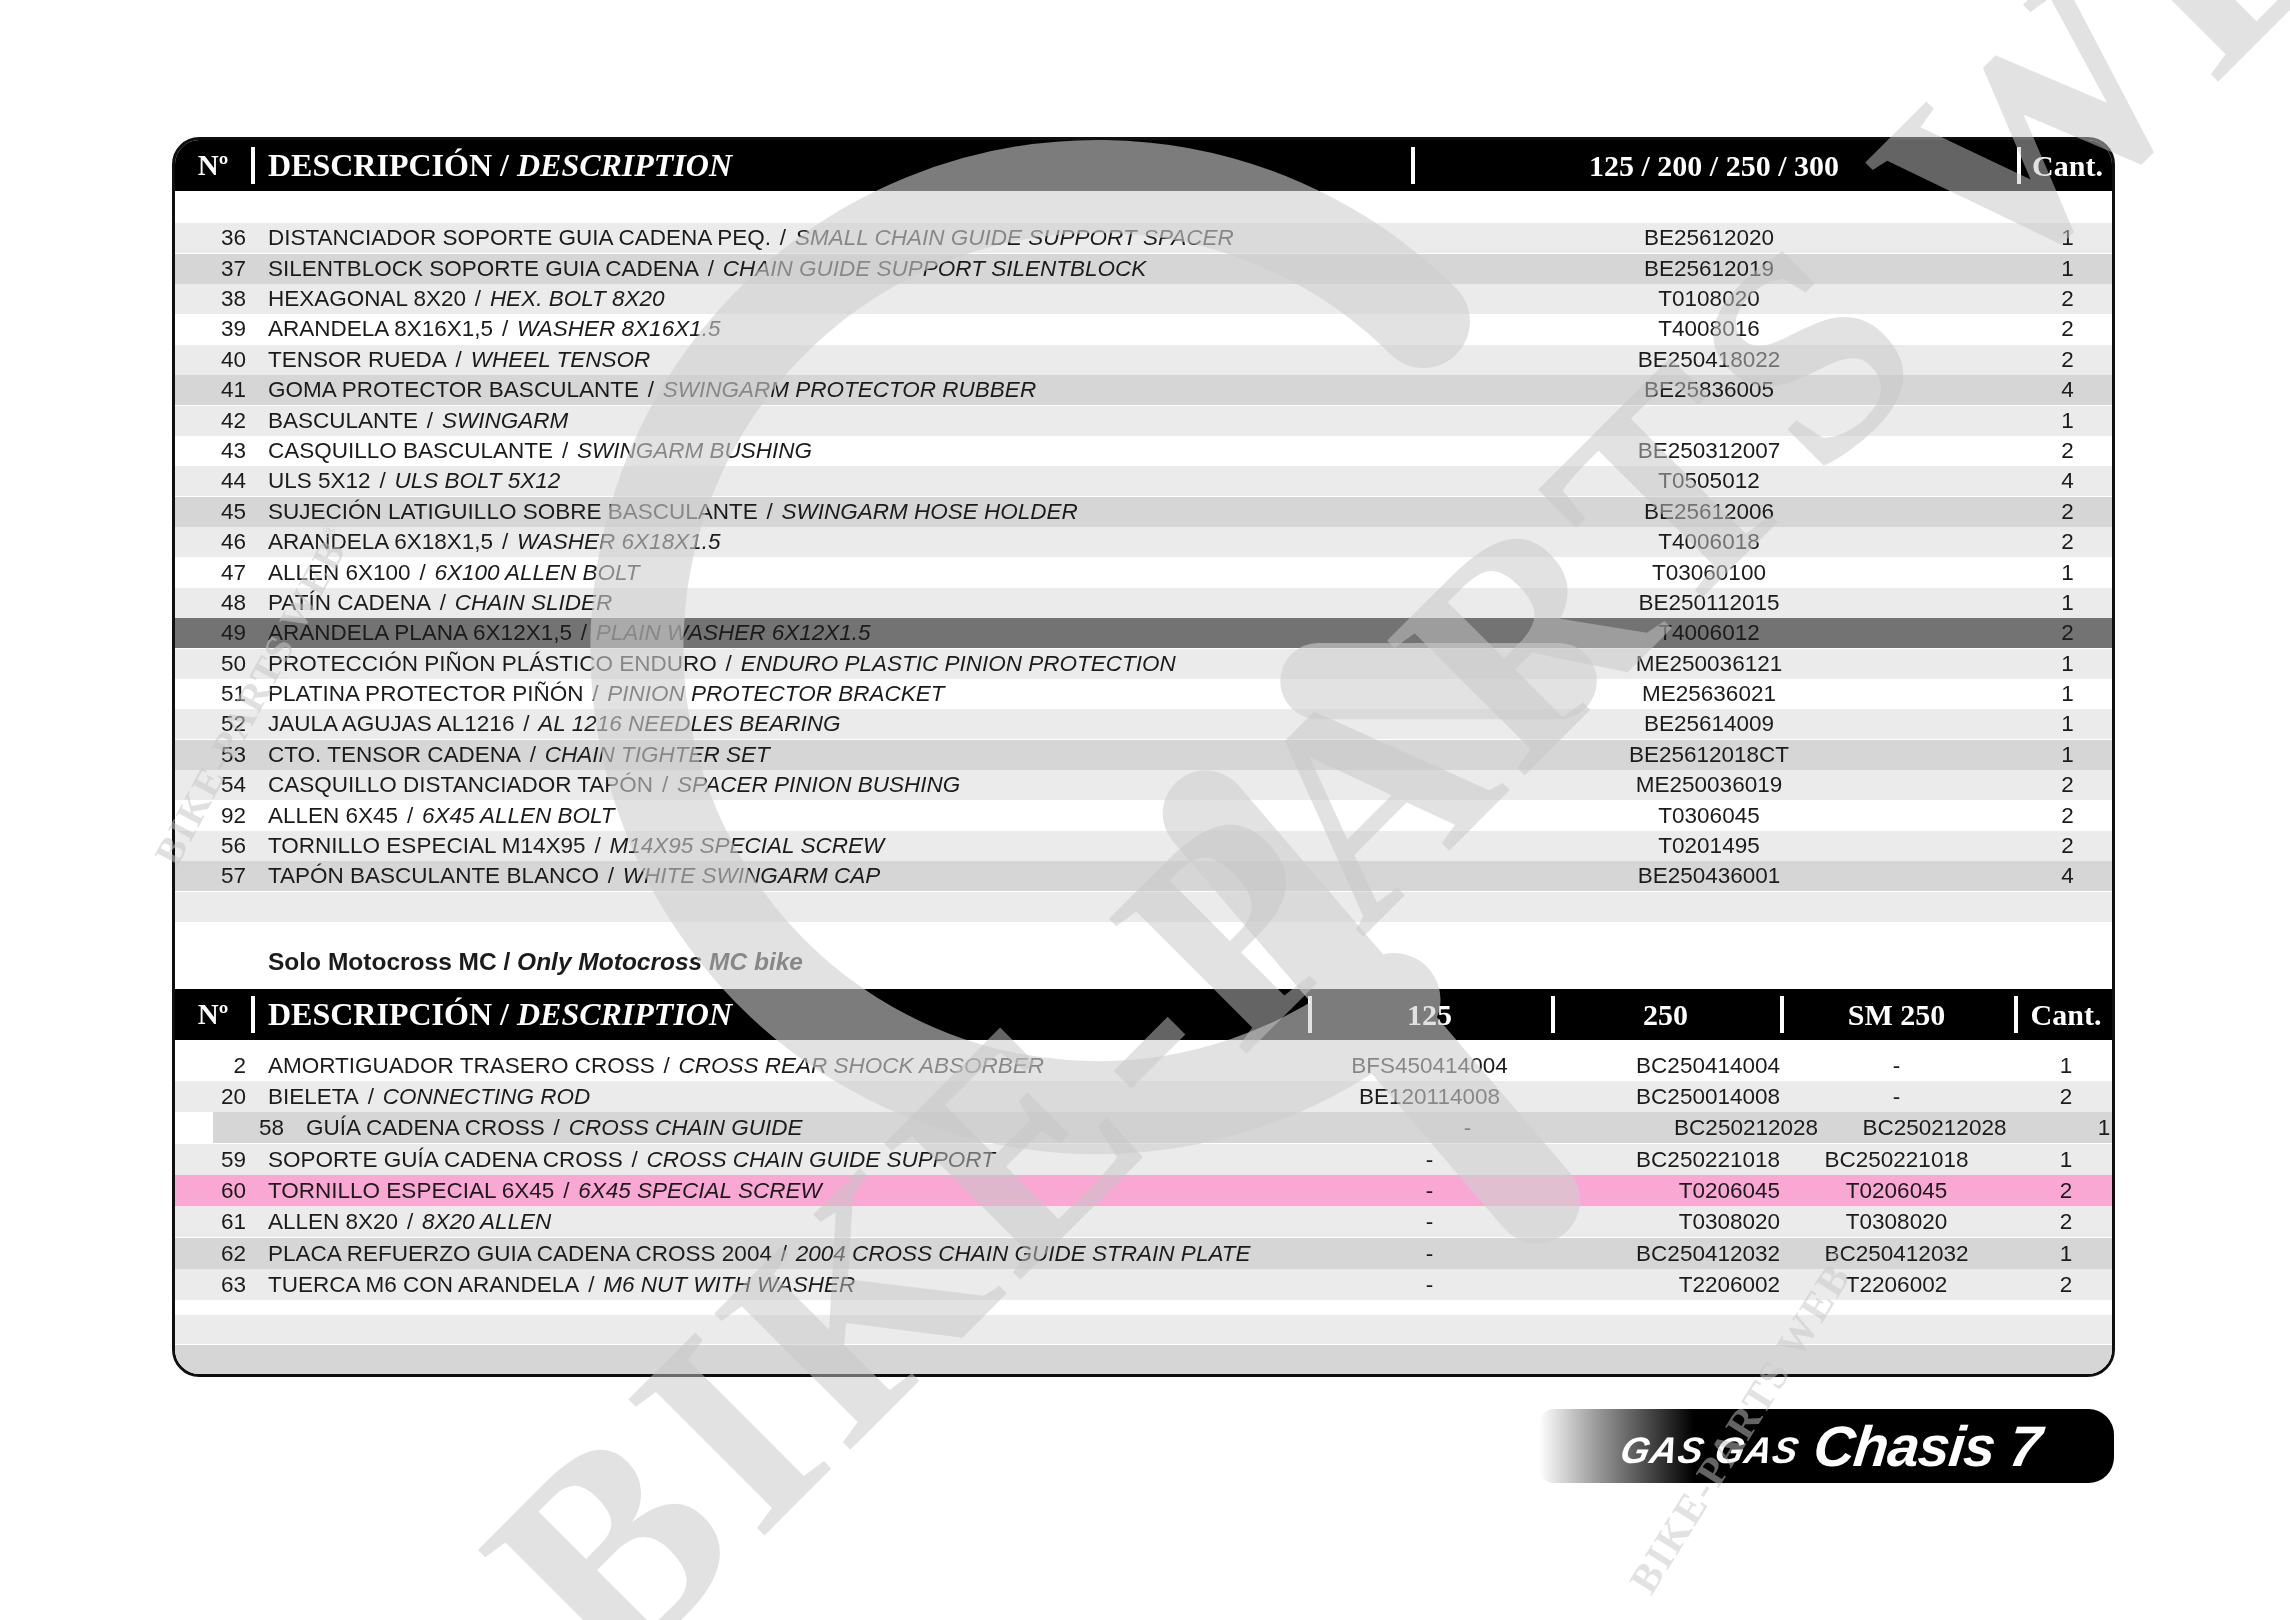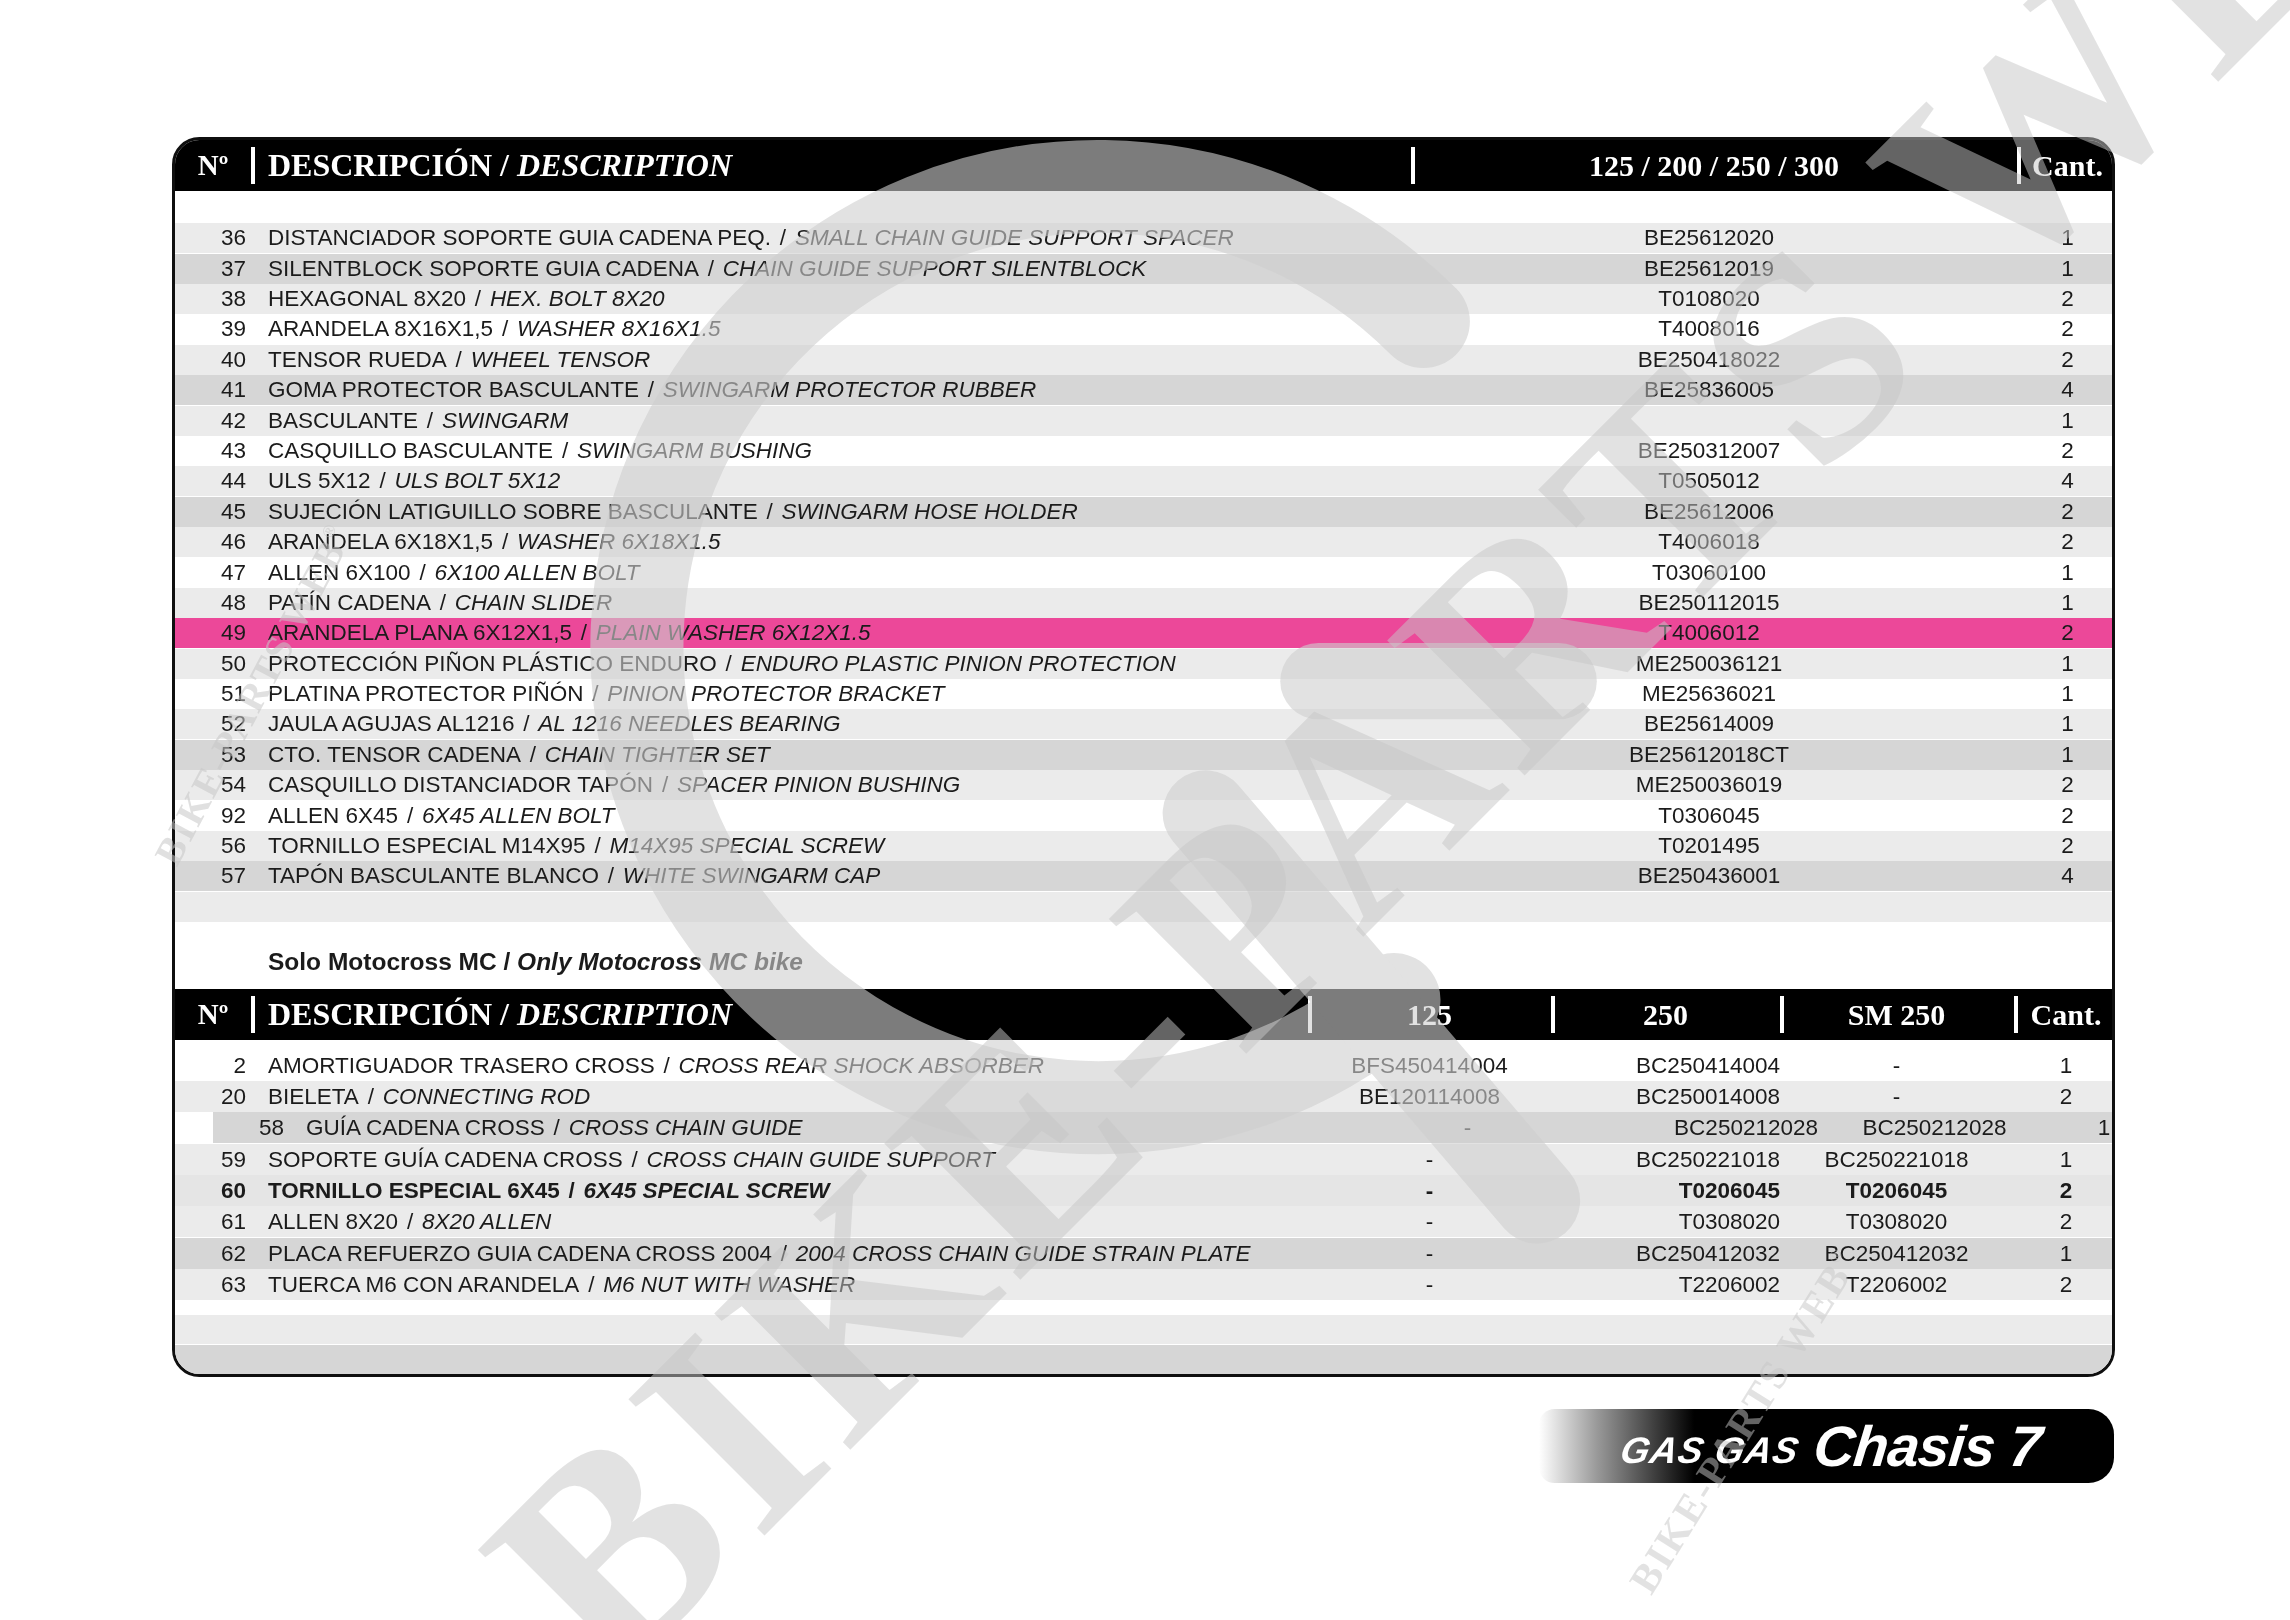--- a/index.html
+++ b/index.html
@@ -152,21 +152,21 @@
           <div class="cell c-desc"><span>ALLEN 6X100</span><span class="sl">/</span><i>6X100 ALLEN BOLT</i></div>
           <div class="cell c-part">T03060100</div>
           <div class="cell c-qty">1</div>
         </div>
         <div class="trow" style="top: 448px; height: 30px; line-height: 30px; background: rgb(235, 235, 235);">
           <div class="cell c-num">48</div>
           <div class="cell c-desc"><span>PATÍN CADENA</span><span class="sl">/</span><i>CHAIN SLIDER</i></div>
           <div class="cell c-part">BE250112015</div>
           <div class="cell c-qty">1</div>
         </div>
-        <div class="trow" style="top: 478px; height: 30px; line-height: 30px; background: #ec4899; padding-left: 21px;">
+        <div class="trow" style="top: 478px; height: 30px; line-height: 30px; background: #737373; padding-left: 21px;">
           <div class="cell c-num">49</div>
           <div class="cell c-desc"><span>ARANDELA PLANA 6X12X1,5</span><span class="sl">/</span><i>PLAIN WASHER 6X12X1.5</i></div>
           <div class="cell c-part">T4006012</div>
           <div class="cell c-qty">2</div>
         </div>
         <div class="trow" style="top: 509px; height: 30px; line-height: 30px; background: rgb(235, 235, 235); padding-left: 28px;">
           <div class="cell c-num">50</div>
           <div class="cell c-desc"><span>PROTECCIÓN PIÑON PLÁSTICO ENDURO</span><span class="sl">/</span><i>ENDURO PLASTIC PINION PROTECTION</i></div>
           <div class="cell c-part">ME250036121</div>
           <div class="cell c-qty">1</div>
@@ -258,21 +258,21 @@
           <div class="cell c2-qty">1</div>
         </div>
         <div class="trow" style="top: 1004px; height: 31px; line-height: 31px; background: rgb(235, 235, 235);">
           <div class="cell c-num">59</div>
           <div class="cell c-desc"><span>SOPORTE GUÍA CADENA CROSS</span><span class="sl">/</span><i>CROSS CHAIN GUIDE SUPPORT</i></div>
           <div class="cell c2-125">-</div>
           <div class="cell c2-250">BC250221018</div>
           <div class="cell c2-sm">BC250221018</div>
           <div class="cell c2-qty">1</div>
         </div>
-        <div class="trow" style="top: 1035px; height: 31px; line-height: 31px; background: #e5e5e5; font-weight: bold;">
+        <div class="trow" style="top: 1035px; height: 31px; line-height: 31px; background: #f9a8d4;">
           <div class="cell c-num">60</div>
           <div class="cell c-desc"><span>TORNILLO ESPECIAL 6X45</span><span class="sl">/</span><i>6X45 SPECIAL SCREW</i></div>
           <div class="cell c2-125">-</div>
           <div class="cell c2-250">T0206045</div>
           <div class="cell c2-sm">T0206045</div>
           <div class="cell c2-qty">2</div>
         </div>
         <div class="trow" style="top: 1066px; height: 31px; line-height: 31px; background: rgb(235, 235, 235);">
           <div class="cell c-num">61</div>
           <div class="cell c-desc"><span>ALLEN 8X20</span><span class="sl">/</span><i>8X20 ALLEN</i></div>

